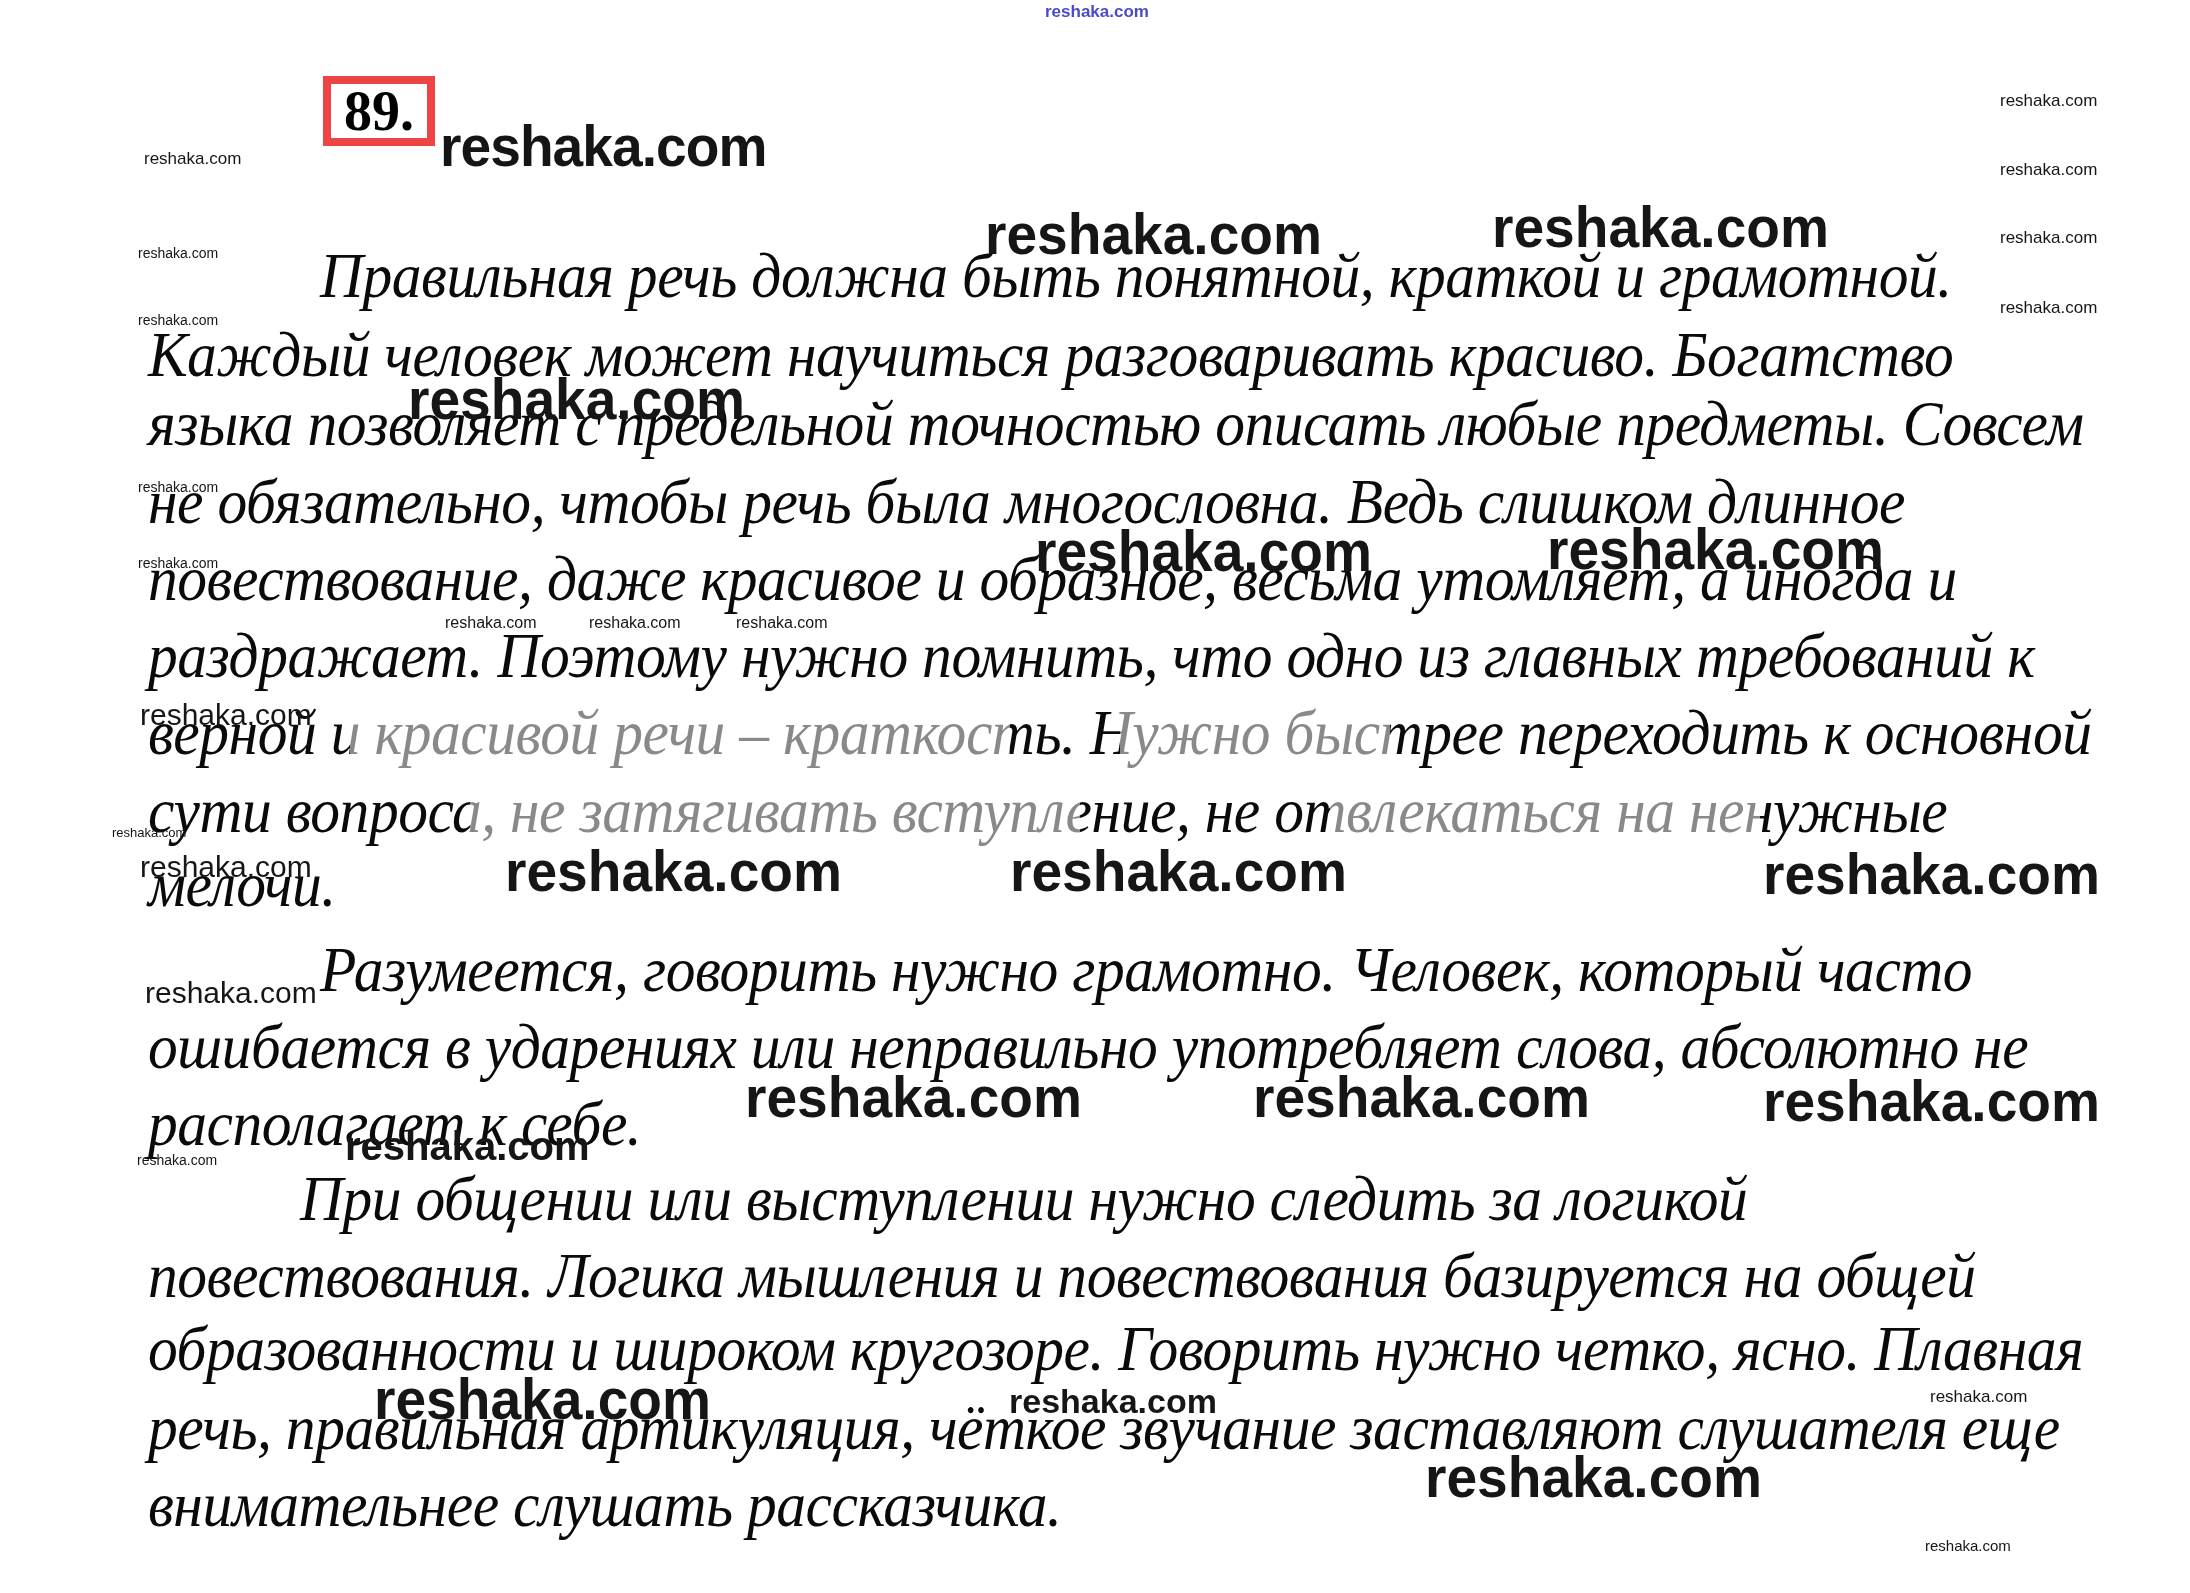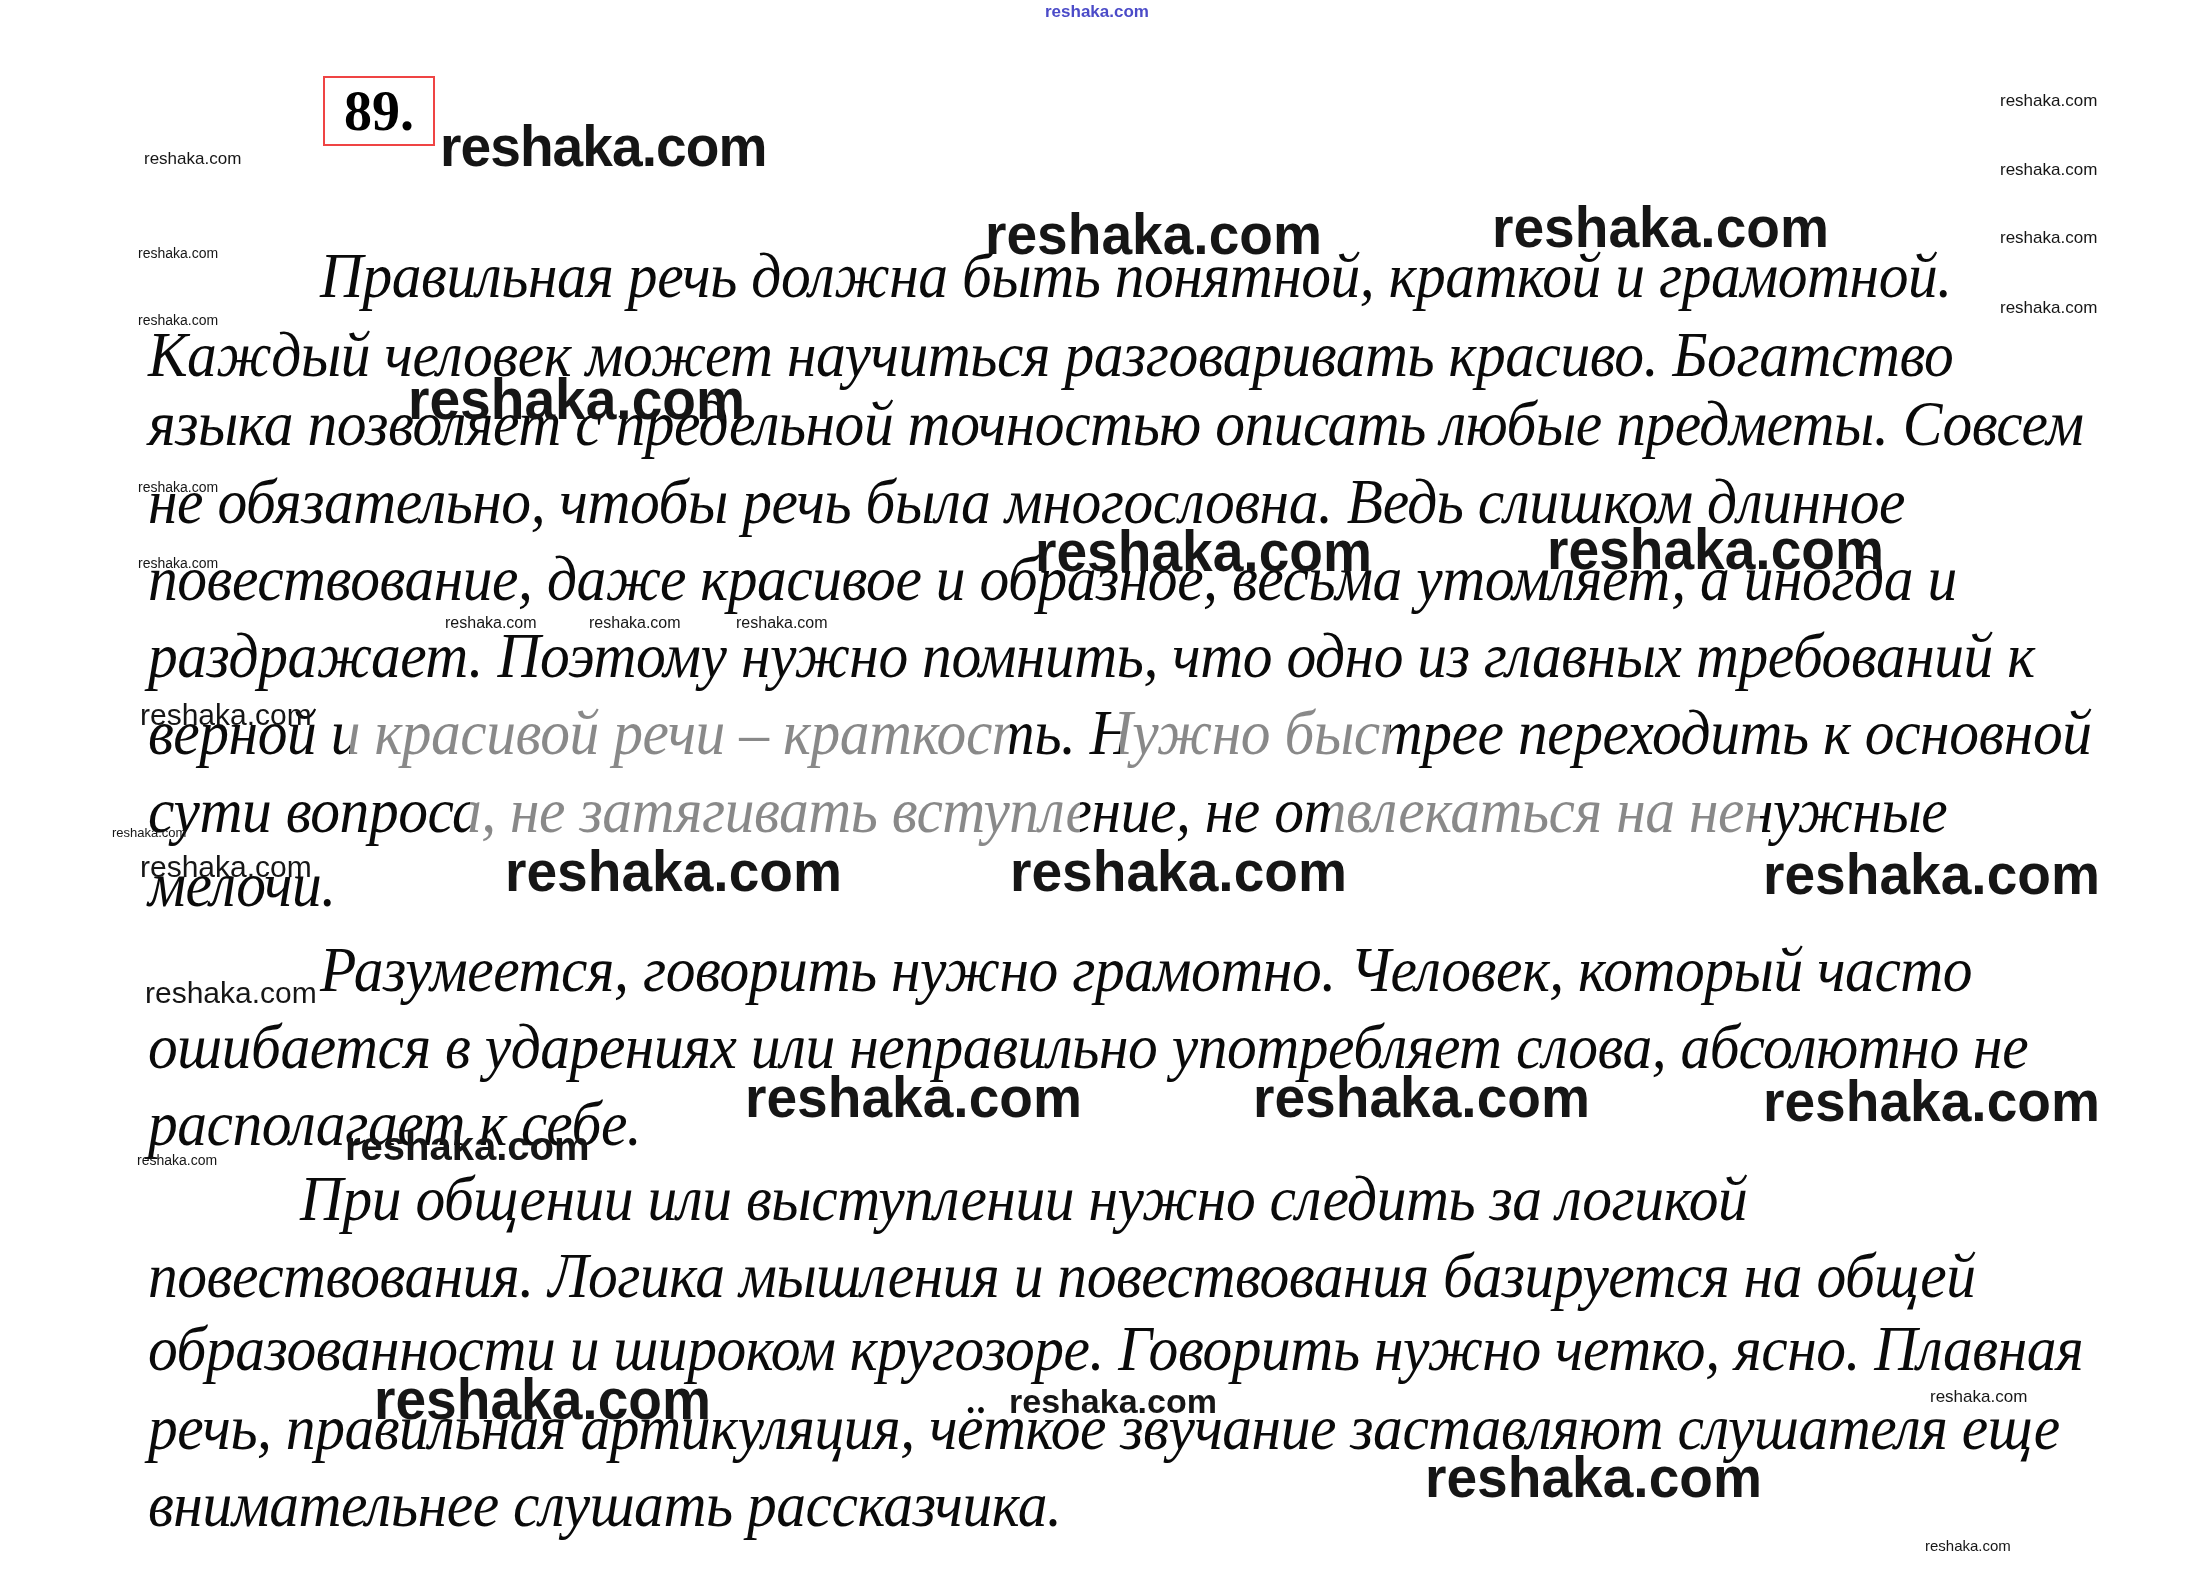--- a/index.html
+++ b/index.html
@@ -4,21 +4,21 @@
 <style>
   html,body{margin:0;padding:0;}
   body{
     width:2190px;height:1593px;position:relative;overflow:hidden;
     background:#ffffff;
     font-family:"Liberation Sans","DejaVu Sans",sans-serif;
   }
   
   .ex-box{
     position:absolute;left:323px;top:76px;width:112px;height:70px;
-    border:2px solid #ef4444;box-sizing:border-box;
+    border:8px solid #ef4444;box-sizing:border-box;
     display:flex;align-items:center;justify-content:center;
     font-family:"Liberation Serif","DejaVu Serif",serif;
     font-weight:700;font-size:56px;color:#000;
   }
   .logo{
     position:absolute;left:440px;top:112px;
     font-size:58px;font-weight:700;color:#151515;
     transform:scaleX(0.95);transform-origin:0 0;
     white-space:nowrap;letter-spacing:-1px;
   }

